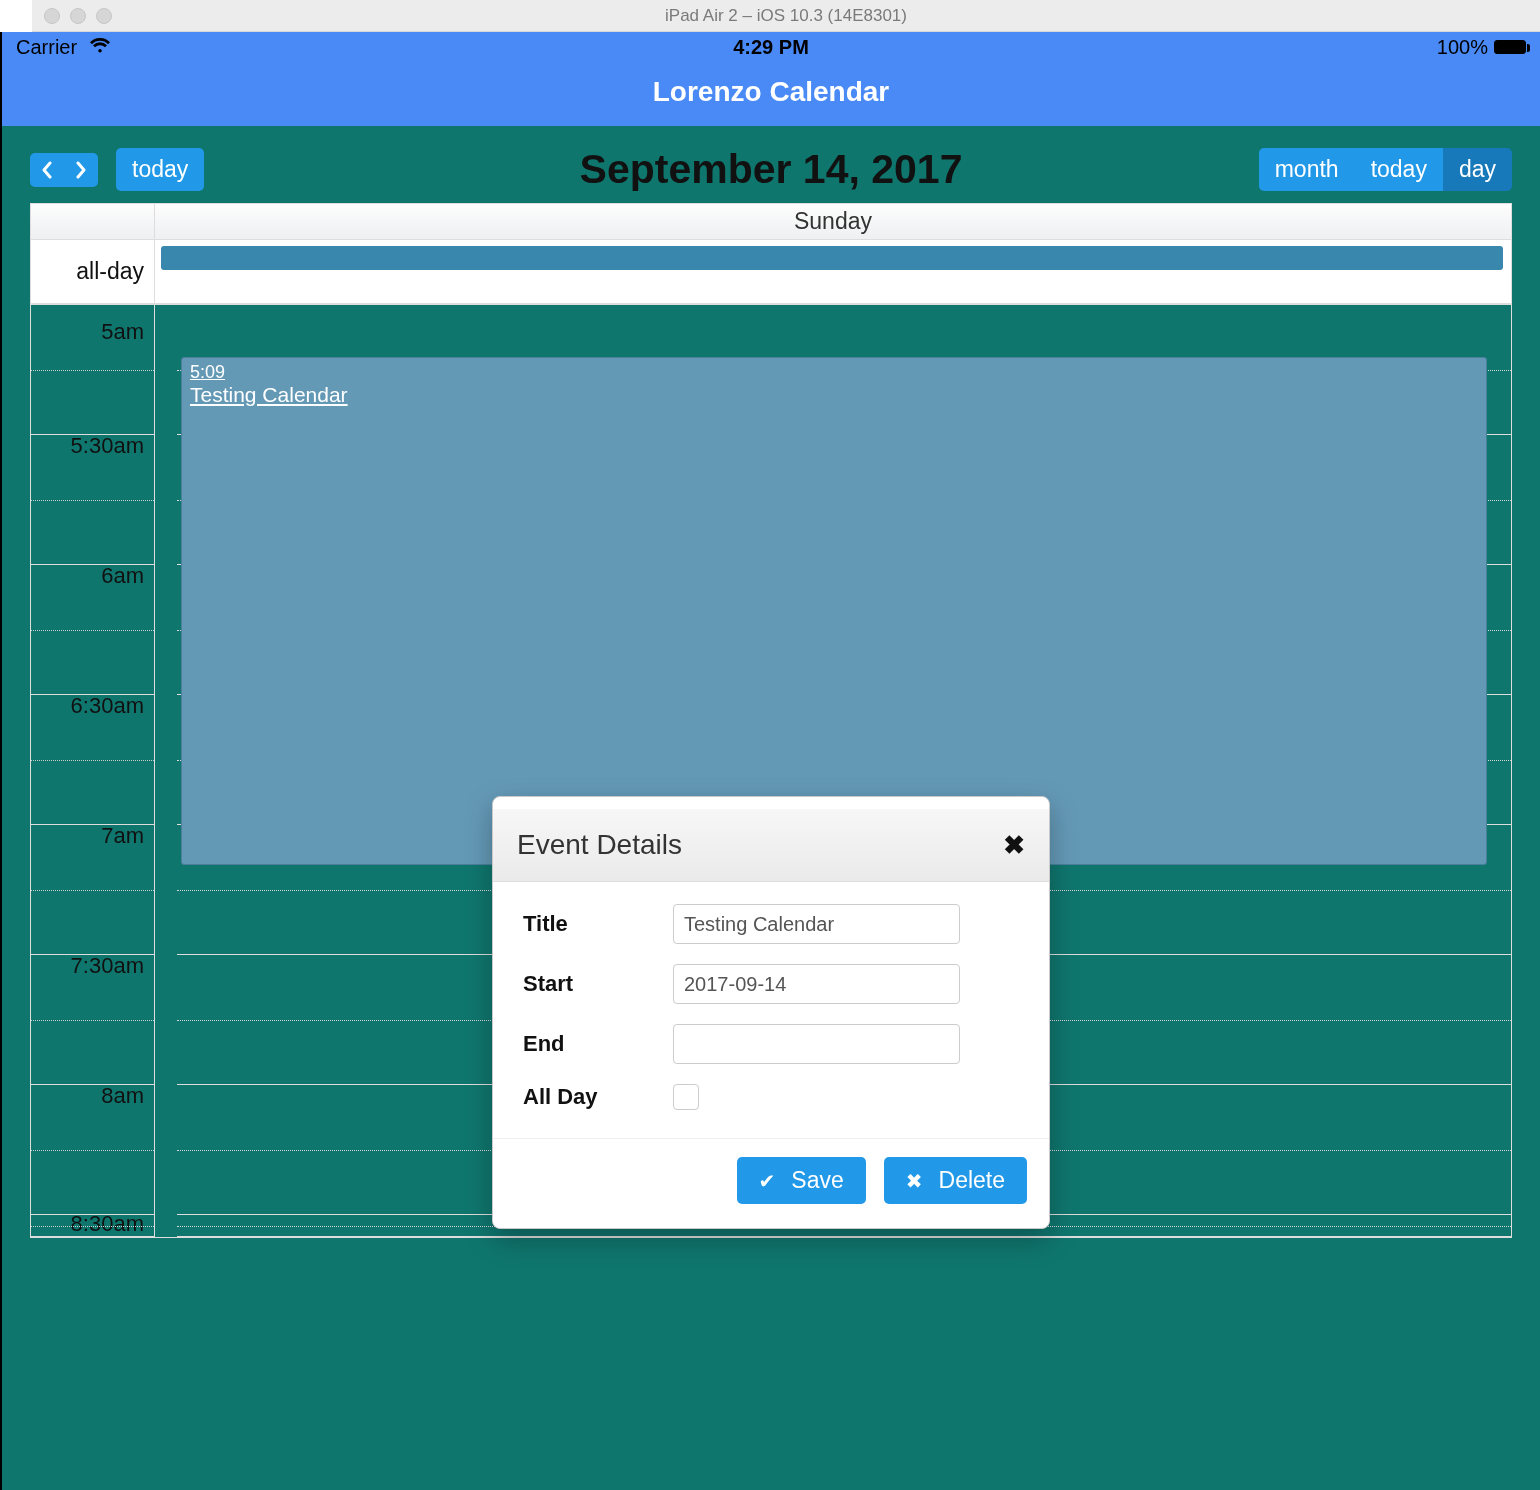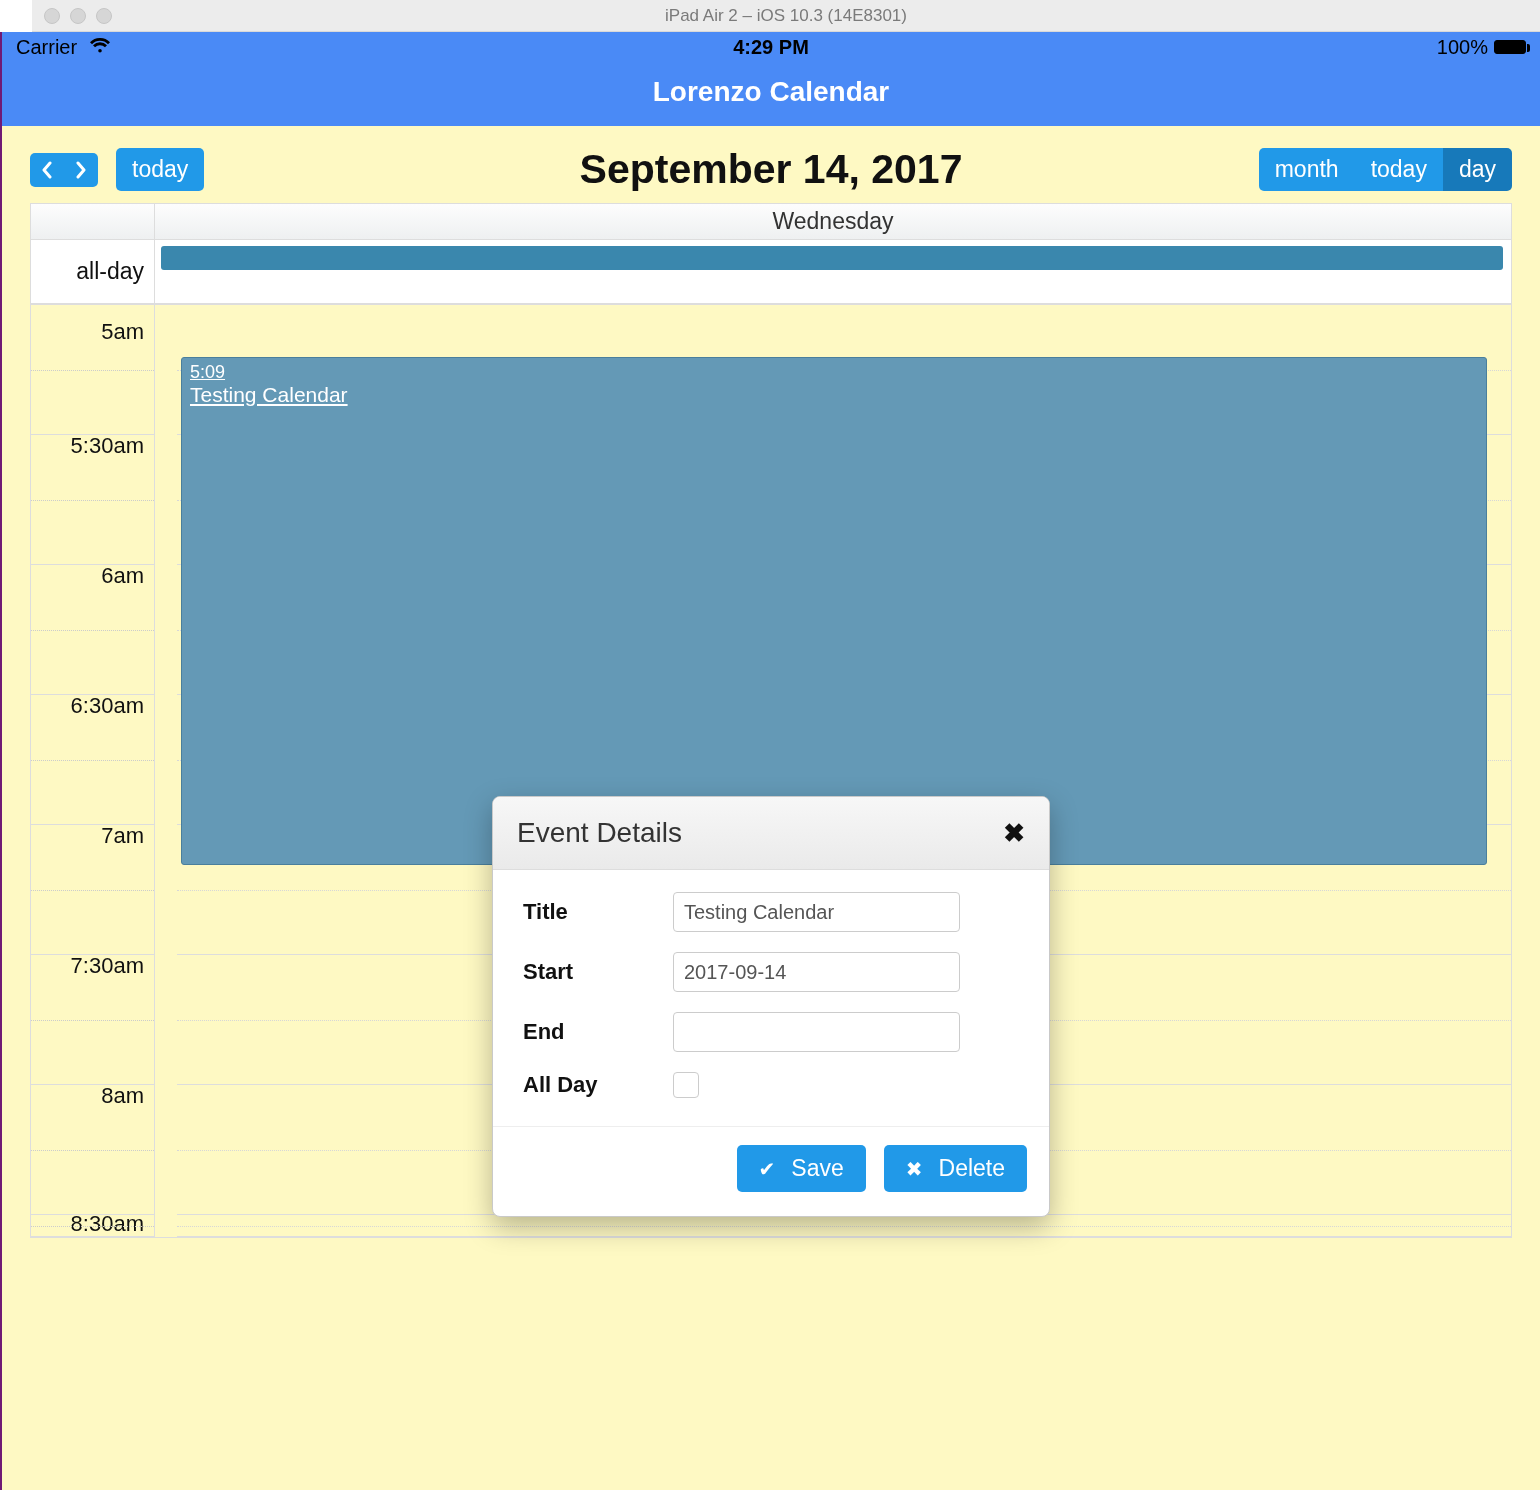--- a/index.html
+++ b/index.html
@@ -45,21 +45,21 @@
   .battery::after { content: ""; position: absolute; right: -5px; top: 3px; width: 3px; height: 8px; background: #000; border-radius: 0 2px 2px 0; }
   .ios-apptitle {
     text-align: center;
     font-size: 28px;
     font-weight: 600;
     color: #fff;
     padding: 14px 0 18px;
   }
 
   
-  .sim-body { border-left: 2px solid #701a75; min-height: calc(1490px - 32px); position: relative; background: #fef9c3; }
+  .sim-body { border-left: 2px solid #000000; min-height: calc(1490px - 32px); position: relative; background: #0f766e; }
 
   
   .cal-toolbar {
     display: flex;
     align-items: center;
     padding: 22px 28px 12px 28px;
     position: relative;
   }
   .btn {
     background: #2199e8;
@@ -163,20 +163,21 @@
     box-shadow: 0 10px 28px rgba(0,0,0,0.28);
     overflow: hidden;
   }
   .modal-head {
     background: linear-gradient(#f7f7f7, #eaeaea);
     border-bottom: 1px solid #ddd;
     padding: 20px 24px;
     display: flex;
     align-items: center;
     justify-content: space-between;
+    margin-top: 12px;
   }
   .modal-title { font-size: 28px; color: #333; }
   .modal-close { font-size: 26px; color: #111; cursor: pointer; background: none; border: none; font-weight: 700; }
   .modal-body { padding: 22px 30px 8px; }
   .form-row { display: flex; align-items: center; margin-bottom: 20px; }
   .form-row label { width: 150px; font-weight: 700; font-size: 22px; color: #111; }
   .form-row input[type="text"] {
     flex: 0 0 270px;
     height: 40px;
     border: 1px solid #ccc;
@@ -260,21 +261,21 @@
       <button class="btn">month</button>
       <button class="btn">today</button>
       <button class="btn active">day</button>
     </div>
   </div>
 
   <div class="cal-wrap">
     <div class="cal-grid">
       <div class="cal-head">
         <div class="axis-col"></div>
-        <div class="day-col">Wednesday</div>
+        <div class="day-col">Sunday</div>
       </div>
 
       <div class="allday-row">
         <div class="axis-col">all-day</div>
         <div class="day-col">
           <div class="allday-bar"></div>
         </div>
       </div>
 
       <div class="slots-row">

